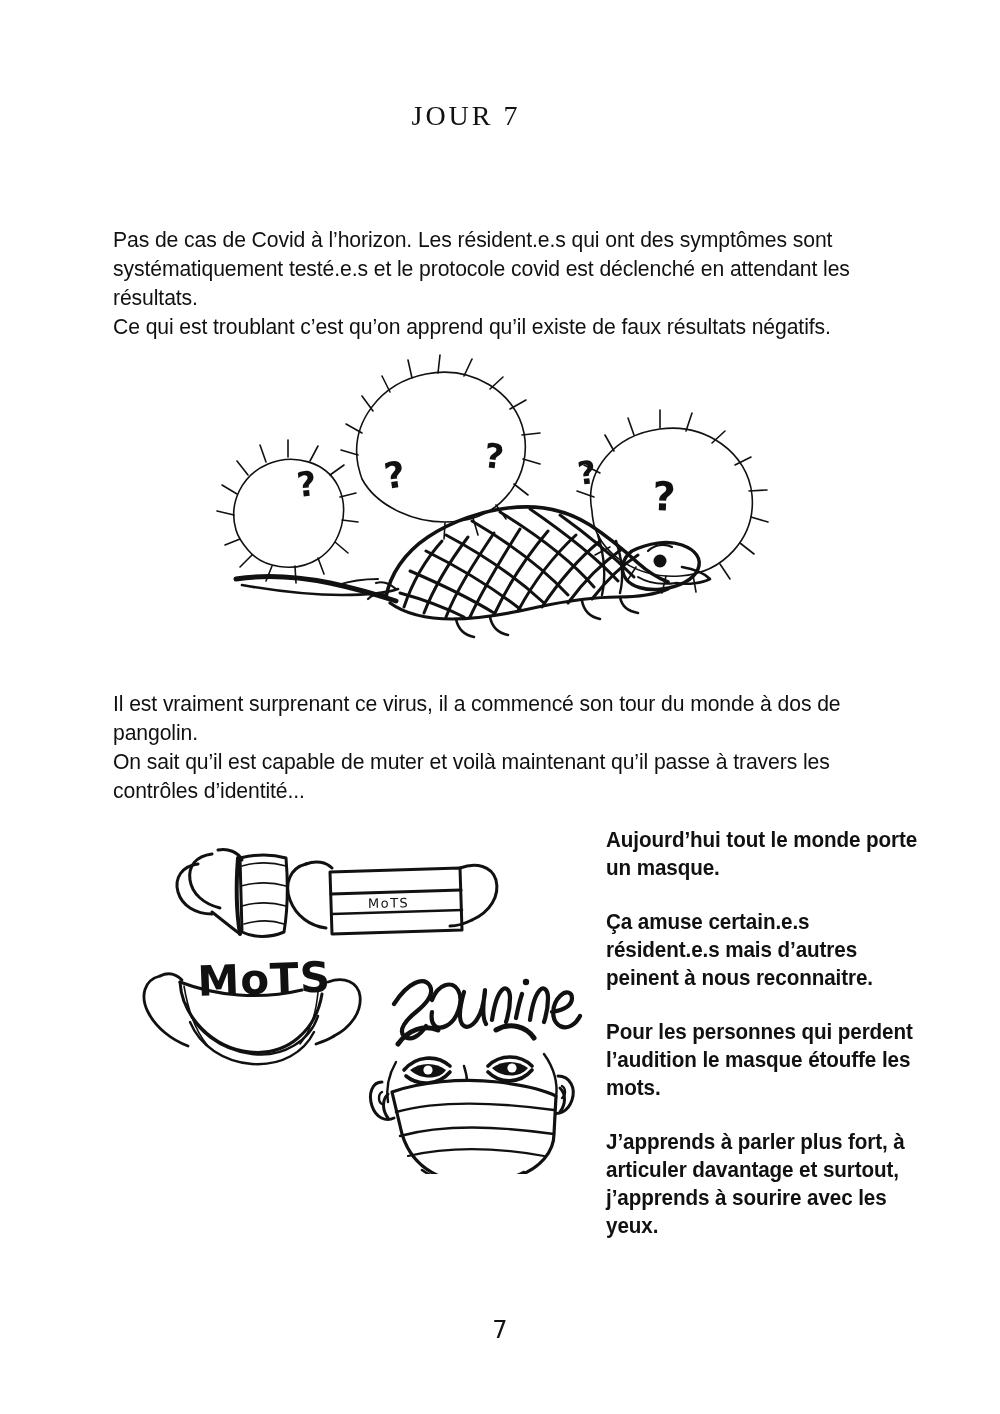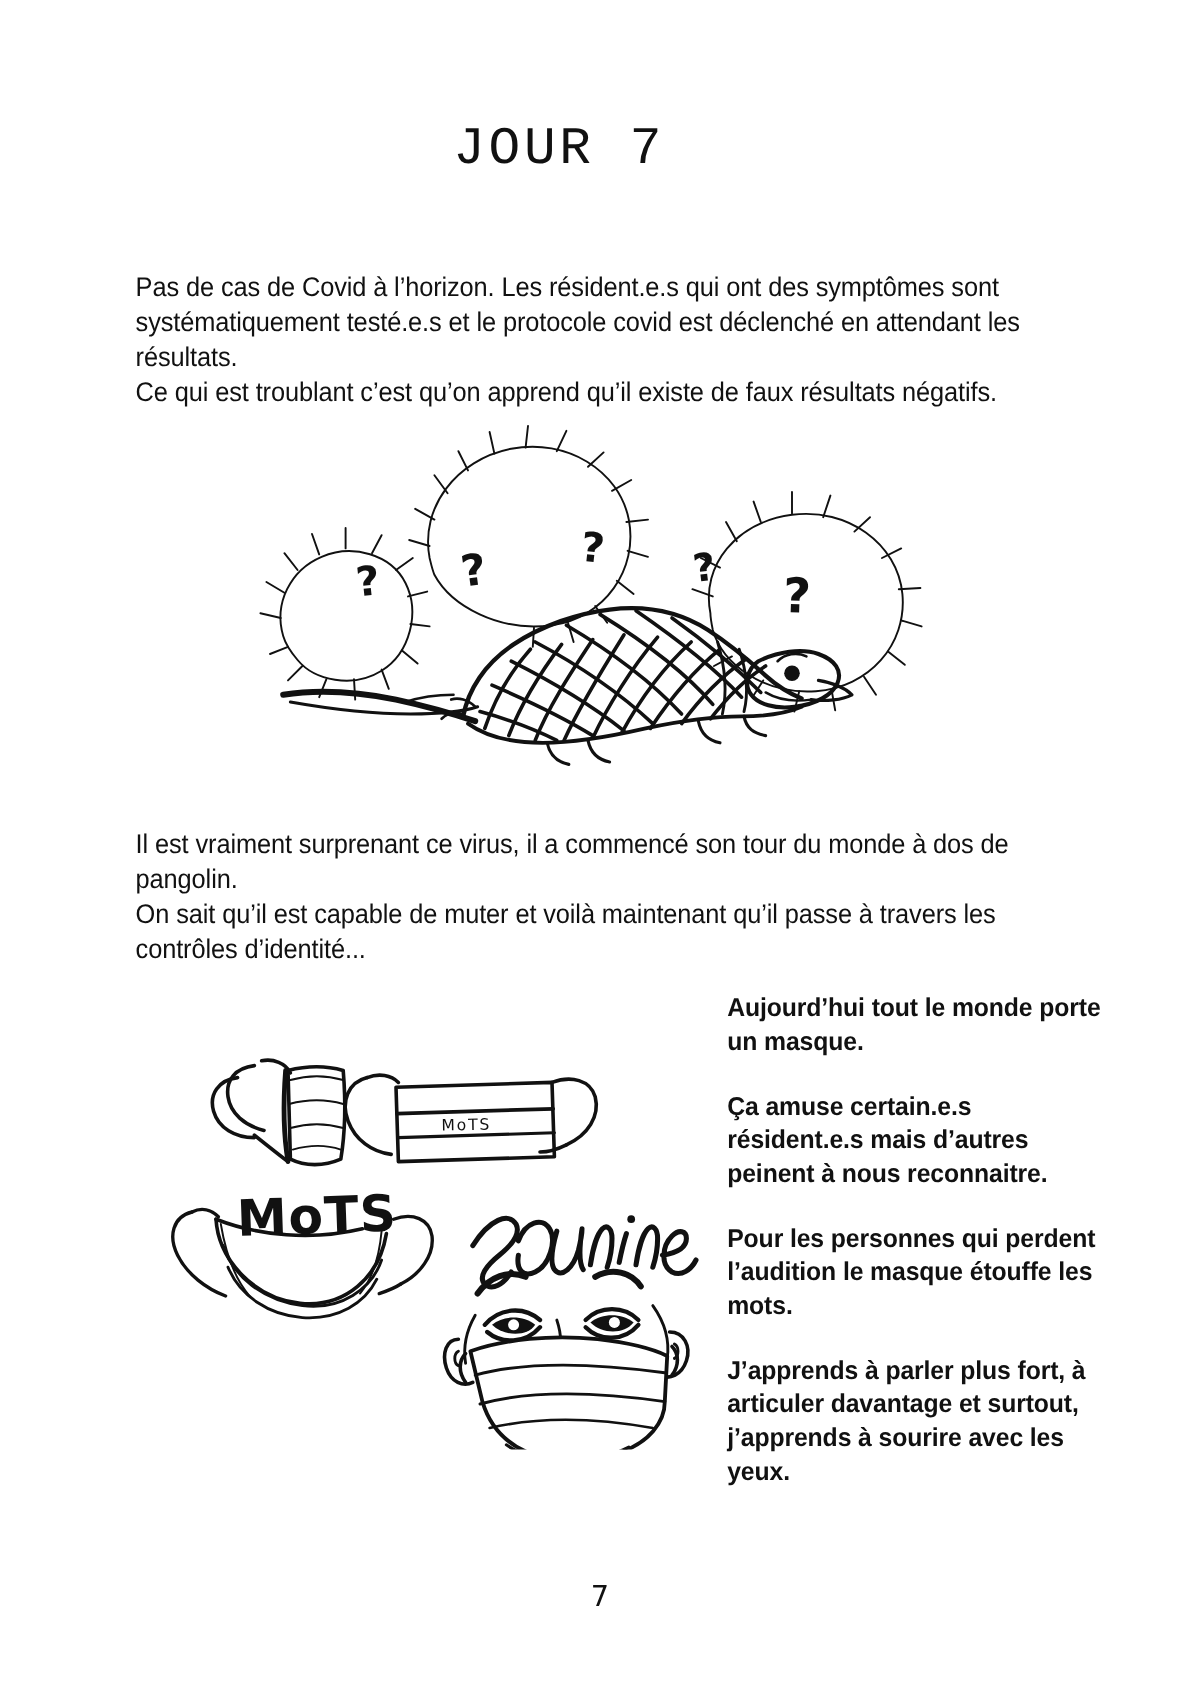--- a/index.html
+++ b/index.html
@@ -17,22 +17,22 @@
     color: #0d0d0d;
   }
 
   
   .page-title {
     position: absolute;
     left: 0;
     top: 100px;
     width: 932px;
     text-align: center;
-    font-family: Liberation Mono, monospace;
-    font-size: 44px;
+    font-family: Liberation Serif, serif;
+    font-size: 28px;
     font-weight: 400;
     letter-spacing: 3px;
     color: #111111;
   }
 
   
   .body-text {
     position: absolute;
     font-family: "Liberation Sans Narrow", "Liberation Sans", sans-serif;
     font-size: 22.5px;
@@ -90,21 +90,21 @@
     position: absolute;
   }
   .illo-pangolin {
     left: 190px;
     top: 345px;
     width: 620px;
     height: 310px;
   }
   .illo-masks {
     left: 120px;
-    top: 838px;
+    top: 804px;
     width: 470px;
     height: 370px;
   }
   .illo svg { display: block; width: 100%; height: 100%; }
 </style>
 </head>
 <body>
 
 <div class="page">
 

